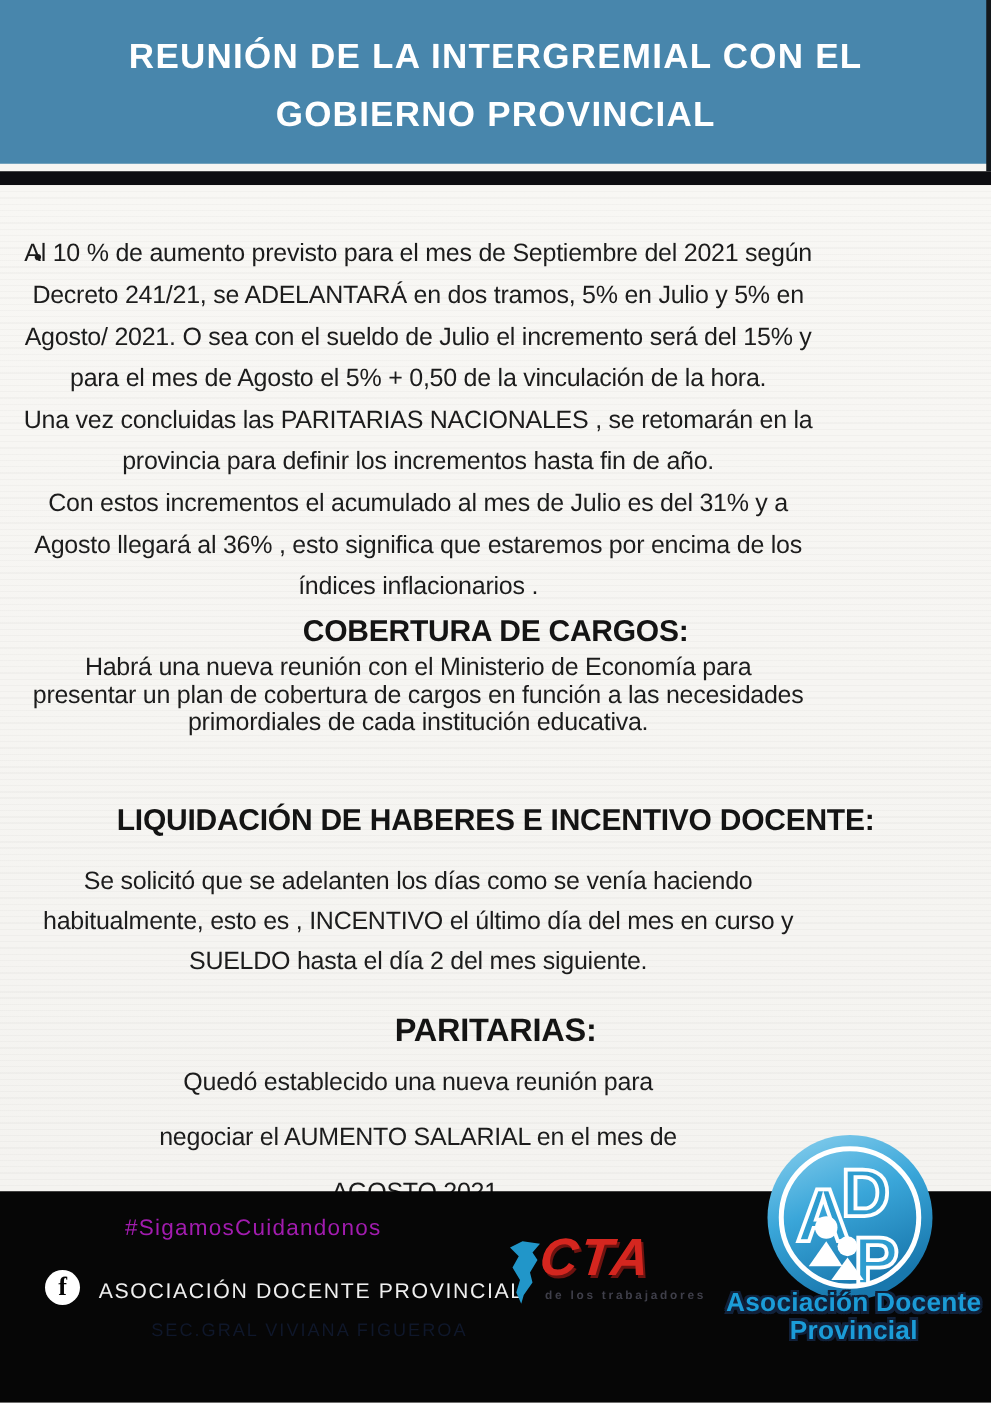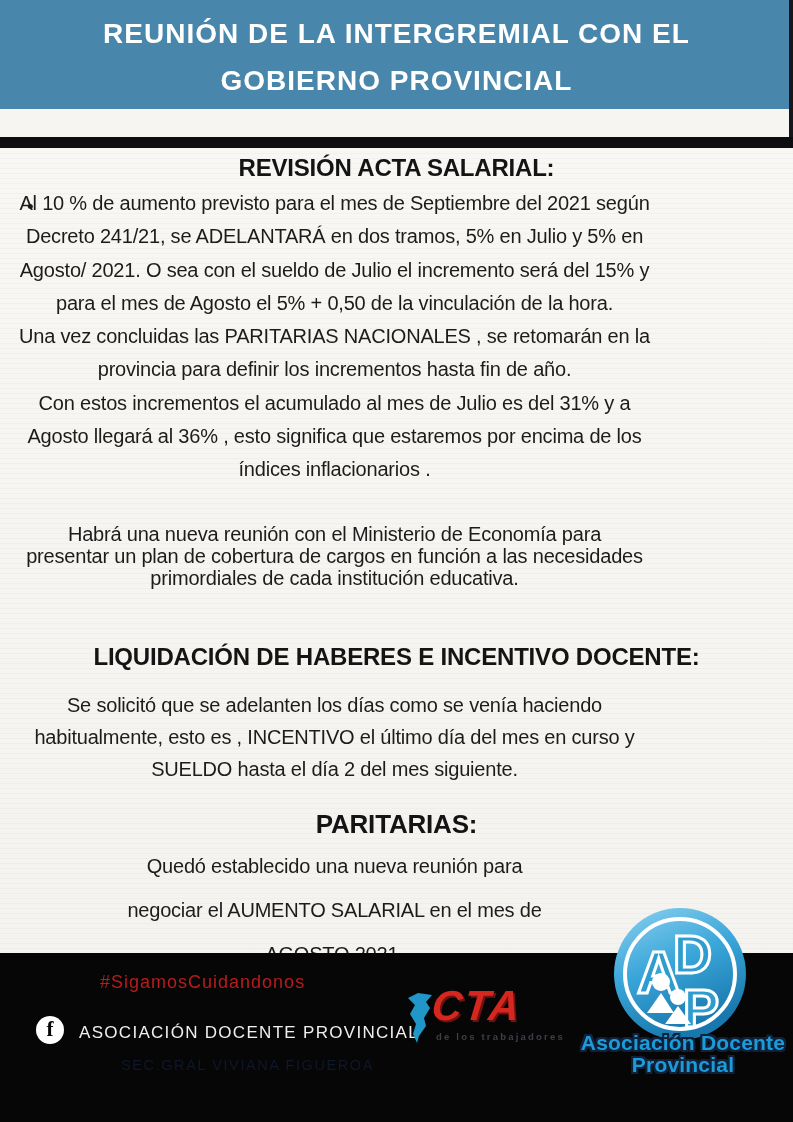--- a/index.html
+++ b/index.html
@@ -4,21 +4,21 @@
 <style>
   * { margin:0; padding:0; box-sizing:border-box; }
   html,body { background:#222; }
   body { font-family:"Liberation Sans", sans-serif; }
   .page {
     position:relative; width:793px; height:1122px; margin:0 auto;
     background:#f6f5f2; overflow:hidden;
   }
   
   .header {
-    position:absolute; top:0; left:0; width:793px; height:109px;
+    position:absolute; top:0; left:0; width:793px; height:131px;
     background:#4886ac; display:flex; align-items:center; justify-content:center;
   }
   .header-edge {
     position:absolute; top:0; right:0; width:4px; height:137px; background:#14181c;
   }
   .header-title {
     color:#ffffff; font-weight:bold; font-size:28px; line-height:47px;
     letter-spacing:1px; text-align:center; white-space:pre-line;
     padding-top:4px;
   }
@@ -50,21 +50,21 @@
   #p-sec2 { top:523px; line-height:22px; }
   #h-sec3 { top:642px; }
   #p-sec3 { top:689px; line-height:32px; }
   #h-sec4 { top:806px; font-size:26px; line-height:36px; }
   #p-sec4 { top:844px; line-height:44px; }
   
   .footer {
     position:absolute; top:953px; left:0; width:793px; height:169px; background:#060606;
   }
   .hashtag {
-    position:absolute; left:100px; top:972px; color:#b91c1c;
+    position:absolute; left:100px; top:972px; color:#a21caf;
     font-size:18px; font-weight:300; letter-spacing:1px;
   }
   .fb-icon {
     position:absolute; left:36px; top:1016px; width:28px; height:28px;
     background:#ffffff; border-radius:50%; color:#060606;
     font-weight:bold; font-size:21px; text-align:center; line-height:27px;
     font-family:"Liberation Serif", serif;
   }
   .fb-label {
     position:absolute; left:79px; top:1023px; color:#efefef;
@@ -105,32 +105,32 @@
 
   <header class="header" style="background: rgb(72, 134, 172);">
     <div class="header-title">REUNIÓN DE LA INTERGREMIAL CON EL
 GOBIERNO PROVINCIAL</div>
     <div class="header-edge"></div>
   </header>
   <div class="divider"></div>
 
   <main class="paper"></main>
 
-  <h2 class="sec-h" id="h-sec1">REVISIÓN ACTA SALARIAL:</h2>
   <span class="bullet">•</span>
   <div class="para" id="p-sec1">Al 10 % de aumento previsto para el mes de Septiembre del 2021 según
 Decreto  241/21, se ADELANTARÁ en dos tramos, 5% en Julio y 5% en
 Agosto/ 2021. O sea con el sueldo de Julio el incremento será del 15%  y
 para el mes de Agosto el 5% + 0,50 de la vinculación de la hora.
 Una vez concluidas las PARITARIAS NACIONALES , se retomarán  en la
 provincia para definir los incrementos hasta fin de año.
 Con estos incrementos el acumulado al mes de Julio es del 31% y a
 Agosto llegará al 36% , esto significa que estaremos por encima de los
 índices inflacionarios .</div>
 
+  <h2 class="sec-h" id="h-sec2">COBERTURA DE CARGOS:</h2>
   <div class="para" id="p-sec2">Habrá una nueva reunión con el Ministerio de Economía para
 presentar un plan de cobertura de cargos en función a las necesidades
 primordiales de cada institución educativa.</div>
 
   <h2 class="sec-h" id="h-sec3">LIQUIDACIÓN DE HABERES E INCENTIVO DOCENTE:</h2>
   <div class="para" id="p-sec3">Se solicitó que se adelanten los días como se venía haciendo
 habitualmente, esto es , INCENTIVO el último día del mes en curso y
 SUELDO hasta el día 2 del mes siguiente.</div>
 
   <h2 class="sec-h" id="h-sec4">PARITARIAS:</h2>

